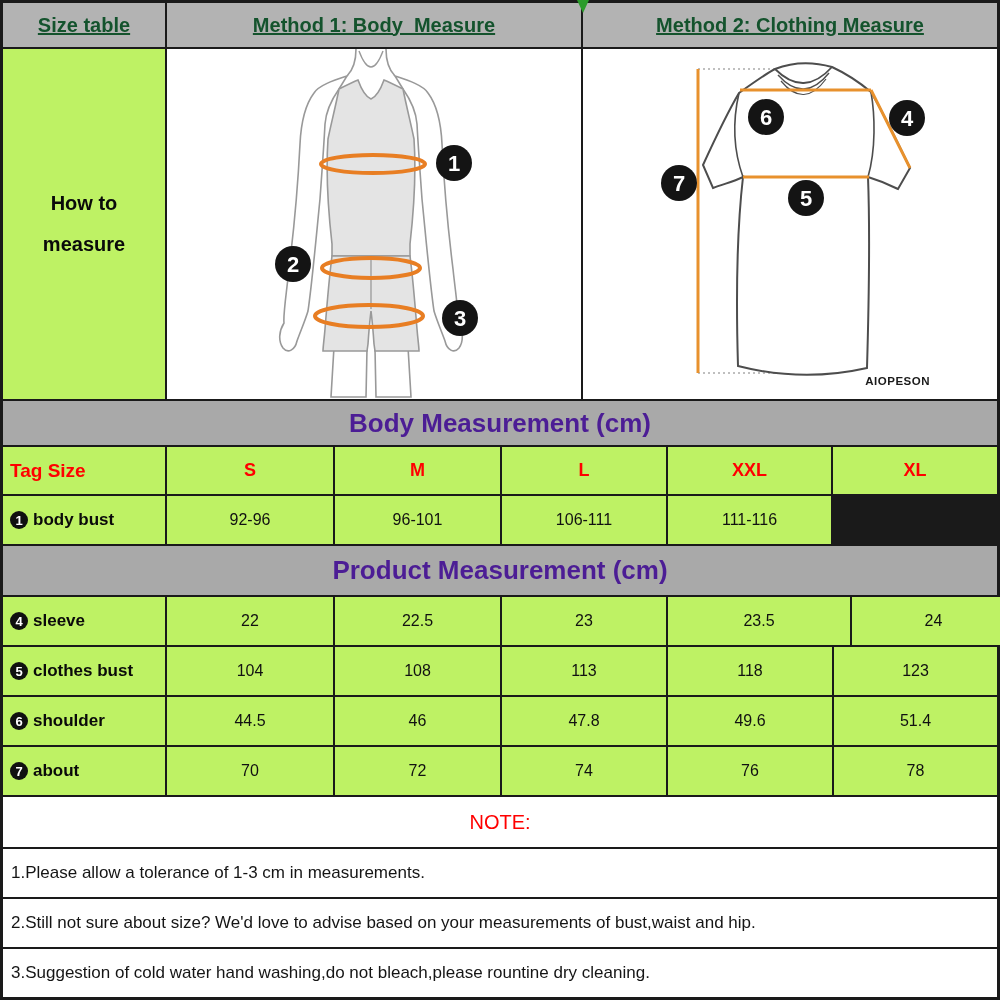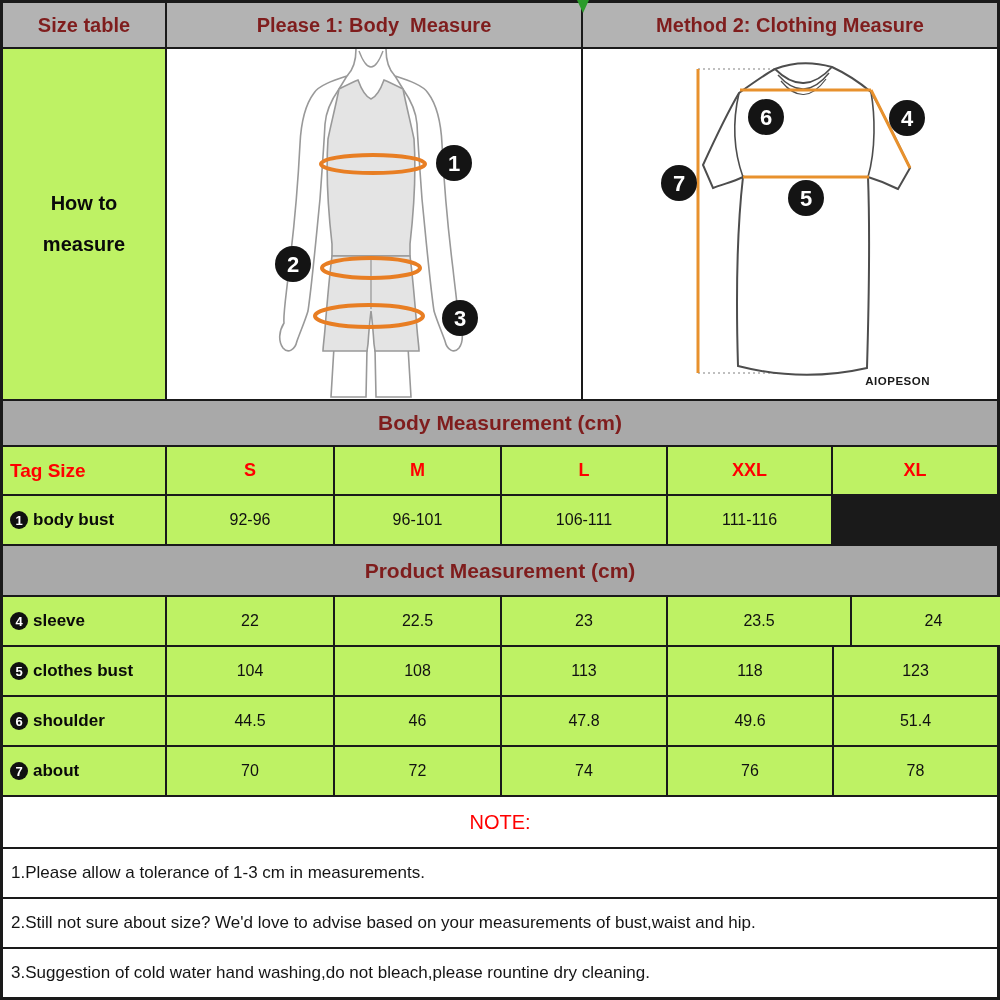--- a/index.html
+++ b/index.html
@@ -6,27 +6,27 @@
   html,body { width:1000px; height:1000px; background:#fff; font-family:"Liberation Sans", sans-serif; }
   .sheet {
     width:1000px; height:1000px;
     background:#1a1a1a;
     padding:3px;
     display:flex; flex-direction:column; gap:2px;
   }
   .row { display:flex; gap:2px; flex:none; }
   .cell { background:#bef264; flex:none; display:flex; align-items:center; justify-content:center; overflow:hidden; }
   
-  .hdr .cell { background:#b3b3b3; font-weight:bold; font-size:20px; color:#7f1d1d; }
+  .hdr .cell { background:#b3b3b3; font-weight:bold; font-size:20px; color:#14532d;text-decoration:underline; }
   .pre { white-space:pre; }
   
   .illus-left { font-weight:bold; font-size:20px; line-height:41px; text-align:center; color:#0a0a0a; }
   .panel { position:relative; background:#fff; }
   
-  .band { background:#a9a9a9; font-weight:bold; font-size:21px; color:#7f1d1d; display:flex; align-items:center; justify-content:center; flex:none; }
+  .band { background:#a9a9a9; font-weight:bold; font-size:26px; color:#4c1d95; display:flex; align-items:center; justify-content:center; flex:none; }
   
   .trow .cell:first-child { justify-content:flex-start; padding-left:7px; }
   .sizes .cell { color:#ff0000; font-weight:bold; font-size:18px; }
   .sizes .cell:first-child { font-size:19px; }
   .vals { font-size:16px; color:#111; }
   .lbl { font-weight:bold; font-size:17px; color:#0a0a0a; display:flex; align-items:center; gap:5px; }
   .cnum {
     width:18px; height:18px; border-radius:50%; background:#101010; color:#fff;
     font-size:13px; font-weight:bold; display:inline-flex; align-items:center; justify-content:center; flex:none;
   }
@@ -41,21 +41,21 @@
   svg text.brand-t { fill:#1a1a1a; font-weight:bold; font-size:11.5px; letter-spacing:.5px; font-family:"Liberation Sans",sans-serif; }
 </style>
 </head>
 <body>
 
 <div class="sheet">
   <div class="green-corner"></div>
 
   <div class="row hdr" style="height:44px">
     <div class="cell" style="width:162px">Size table</div>
-    <div class="cell pre" style="width:414px">Please 1: Body  Measure</div>
+    <div class="cell pre" style="width:414px">Method 1: Body  Measure</div>
     <div class="cell" style="width:414px">Method 2: Clothing Measure</div>
   </div>
 
   <div class="row" style="height:350px">
     <div class="cell illus-left" style="width:162px">
       <div>
         <div>How to</div>
         <div>measure</div>
       </div>
     </div>

